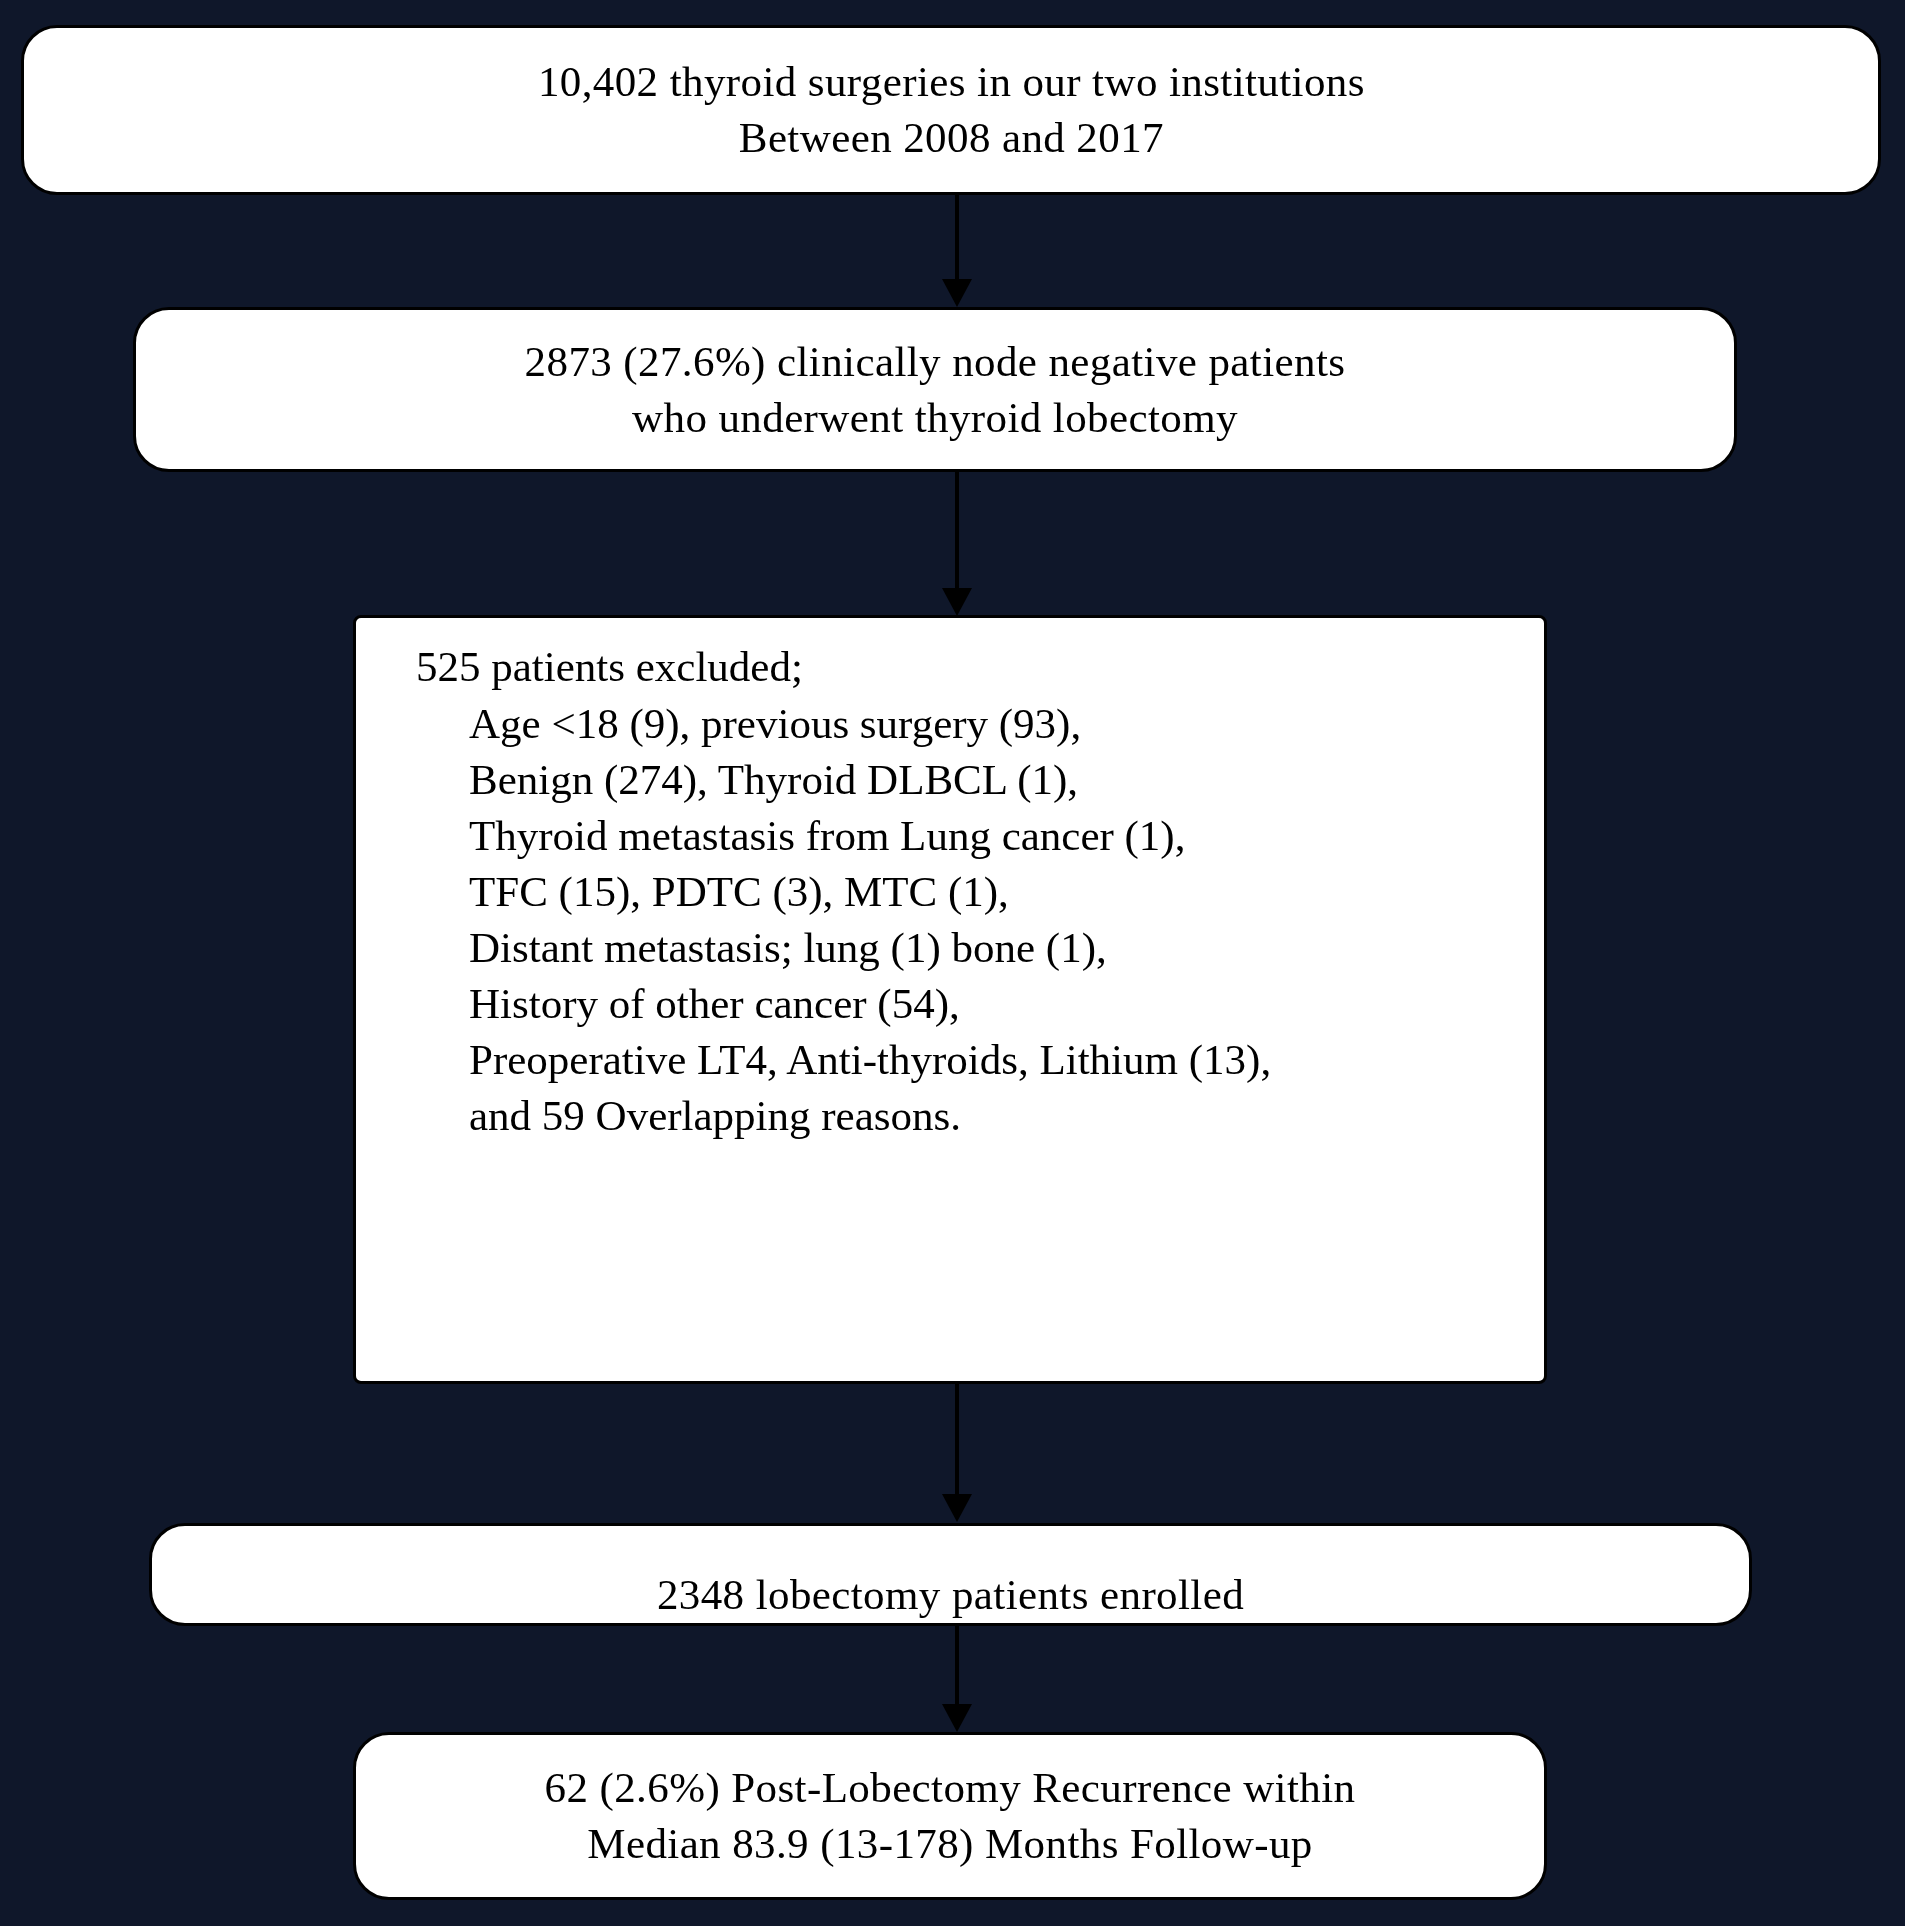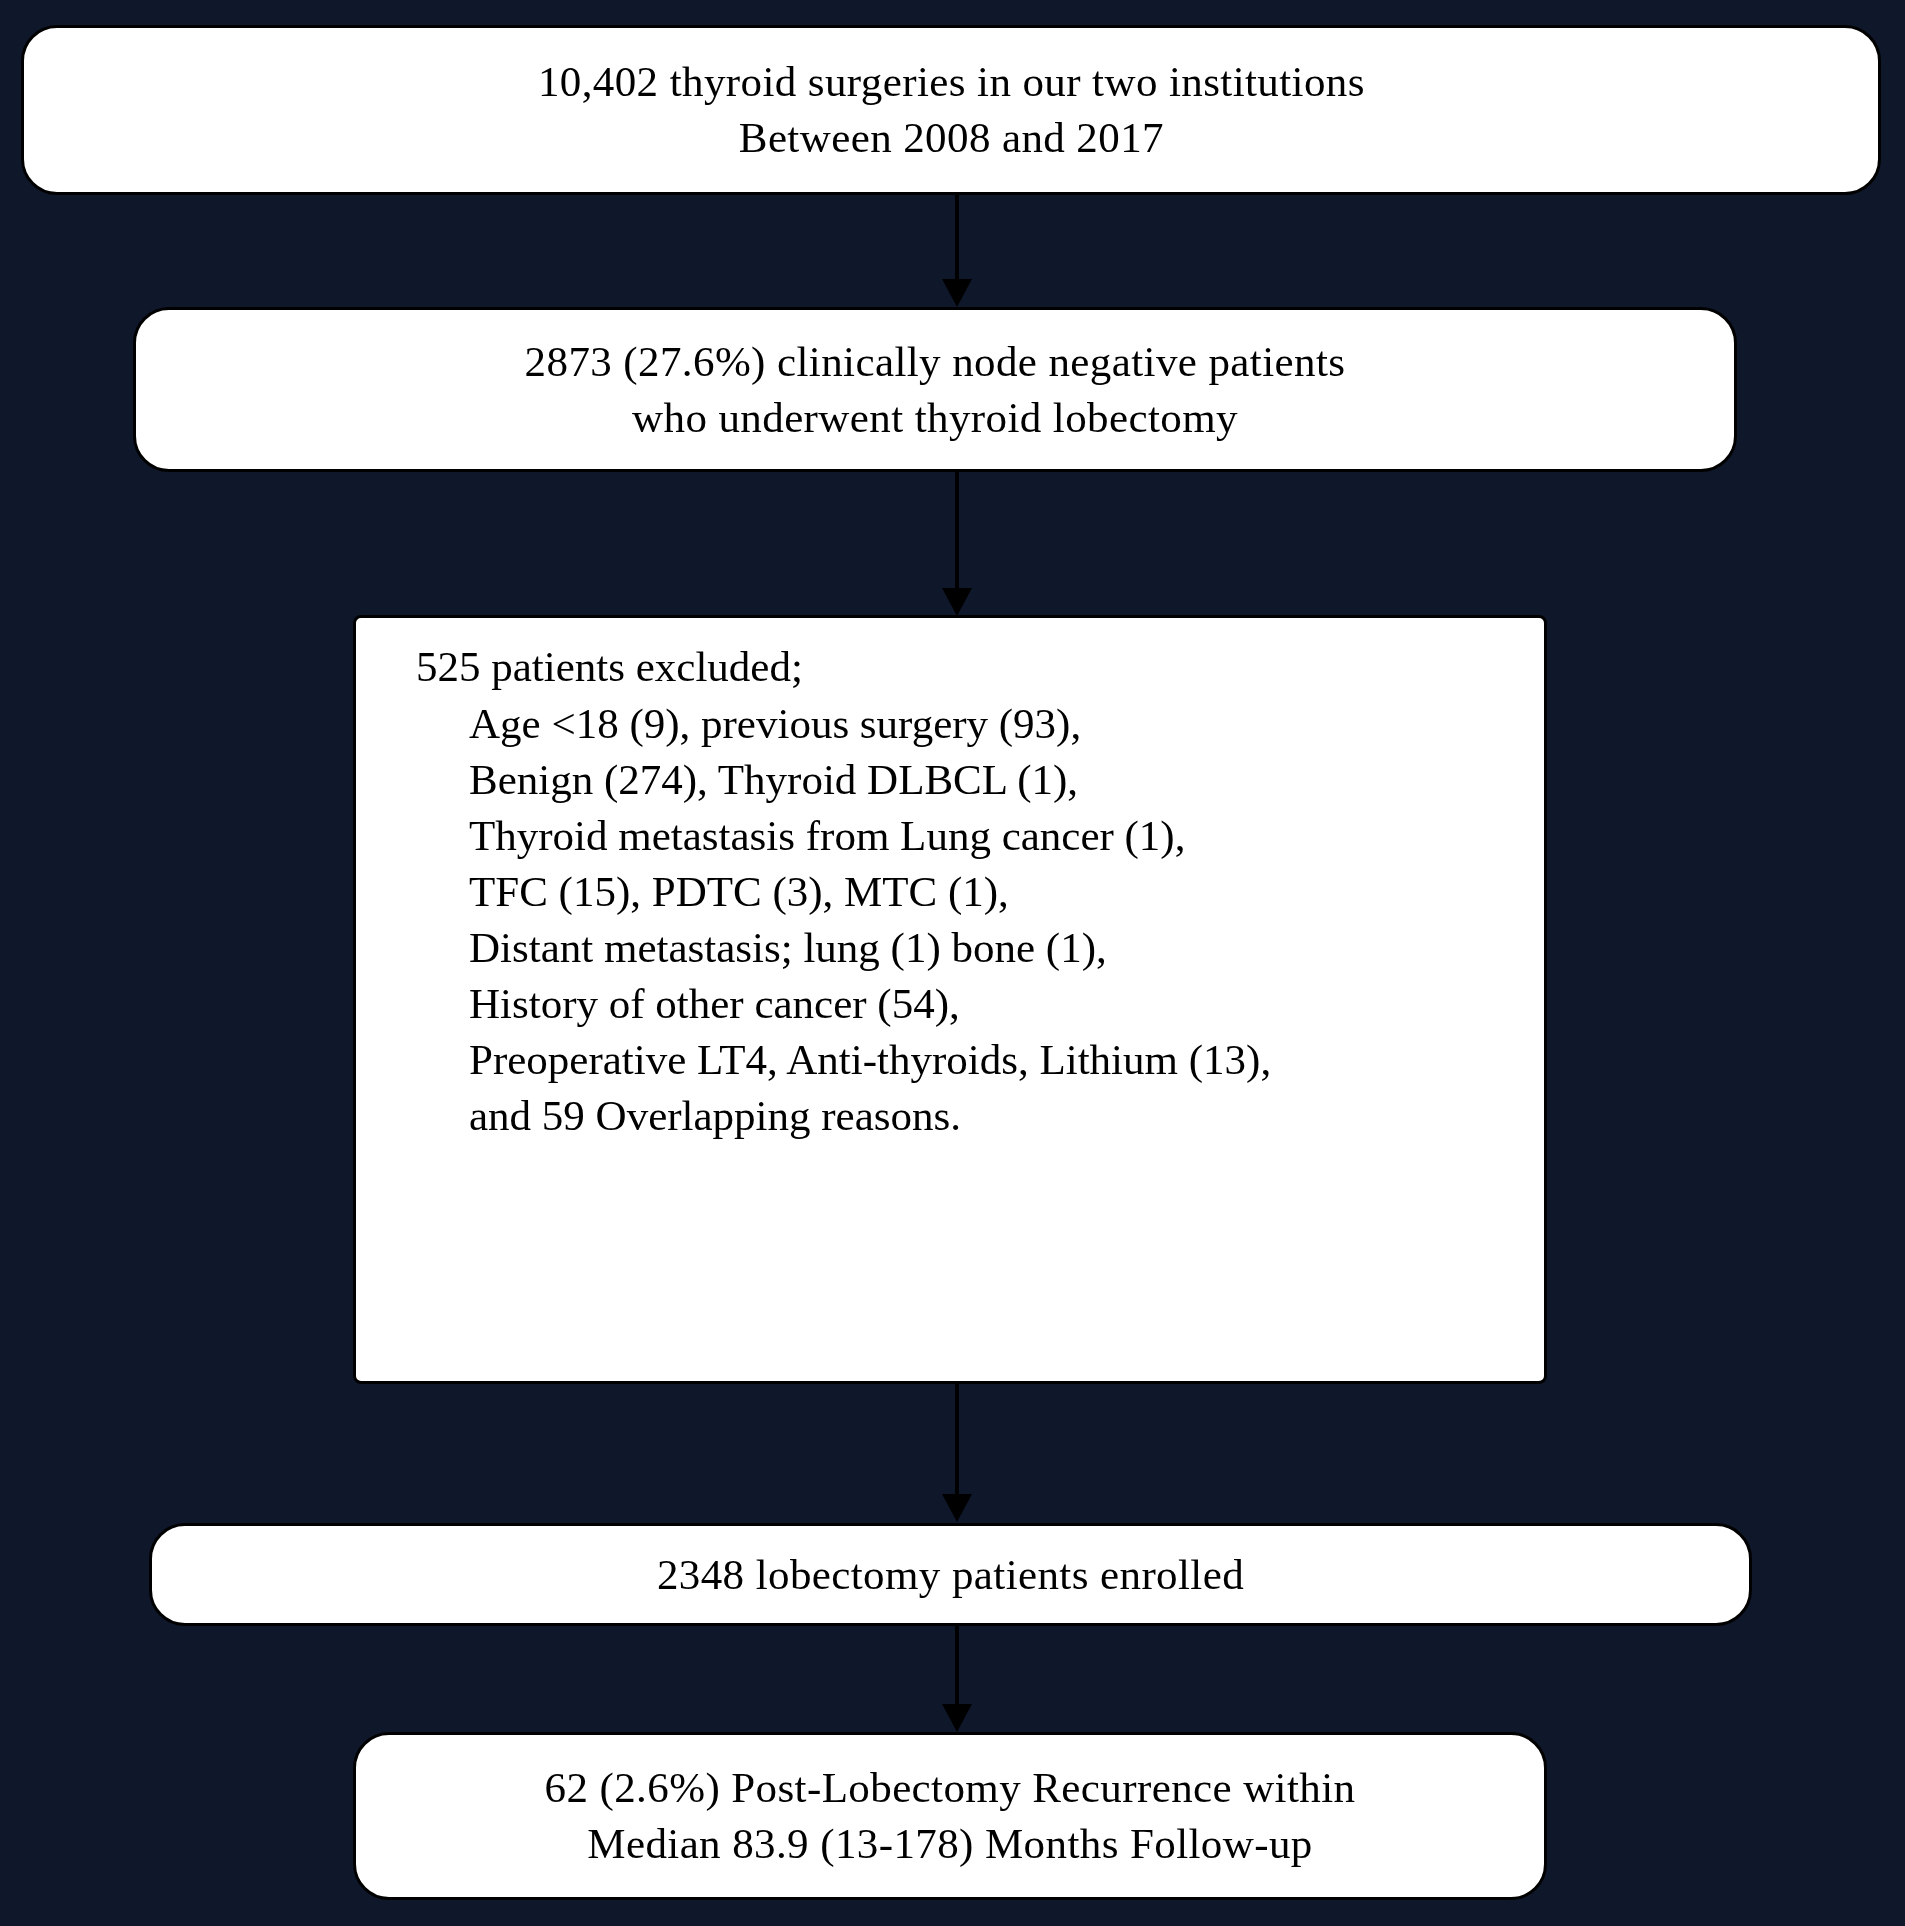--- a/index.html
+++ b/index.html
@@ -122,21 +122,21 @@
       <span class="exc-line indented">Preoperative  LT4, Anti-thyroids,  Lithium  (13),</span>
       <span class="exc-line indented">and 59 Overlapping  reasons.</span>
     </div>
   </div>
 
   <div class="arrow" style="left:942px; top:1384px; width:30px; height:138px;">
     <div class="shaft"></div>
     <div class="head"></div>
   </div>
 
-  <div class="node rounded" style="left:149px; top:1523px; width:1603px; height:103px;">
+  <div class="node rounded" style="left:149px; top:1523px; width:1603px; height:103px;justify-content:flex-end;">
     <span class="node-line">2348 lobectomy  patients  enrolled</span>
   </div>
 
   <div class="arrow" style="left:942px; top:1626px; width:30px; height:106px;">
     <div class="shaft"></div>
     <div class="head"></div>
   </div>
 
   <div class="node rounded" style="left:353px; top:1732px; width:1194px; height:168px;">
     <span class="node-line">62 (2.6%) Post-Lobectomy  Recurrence  within</span>

